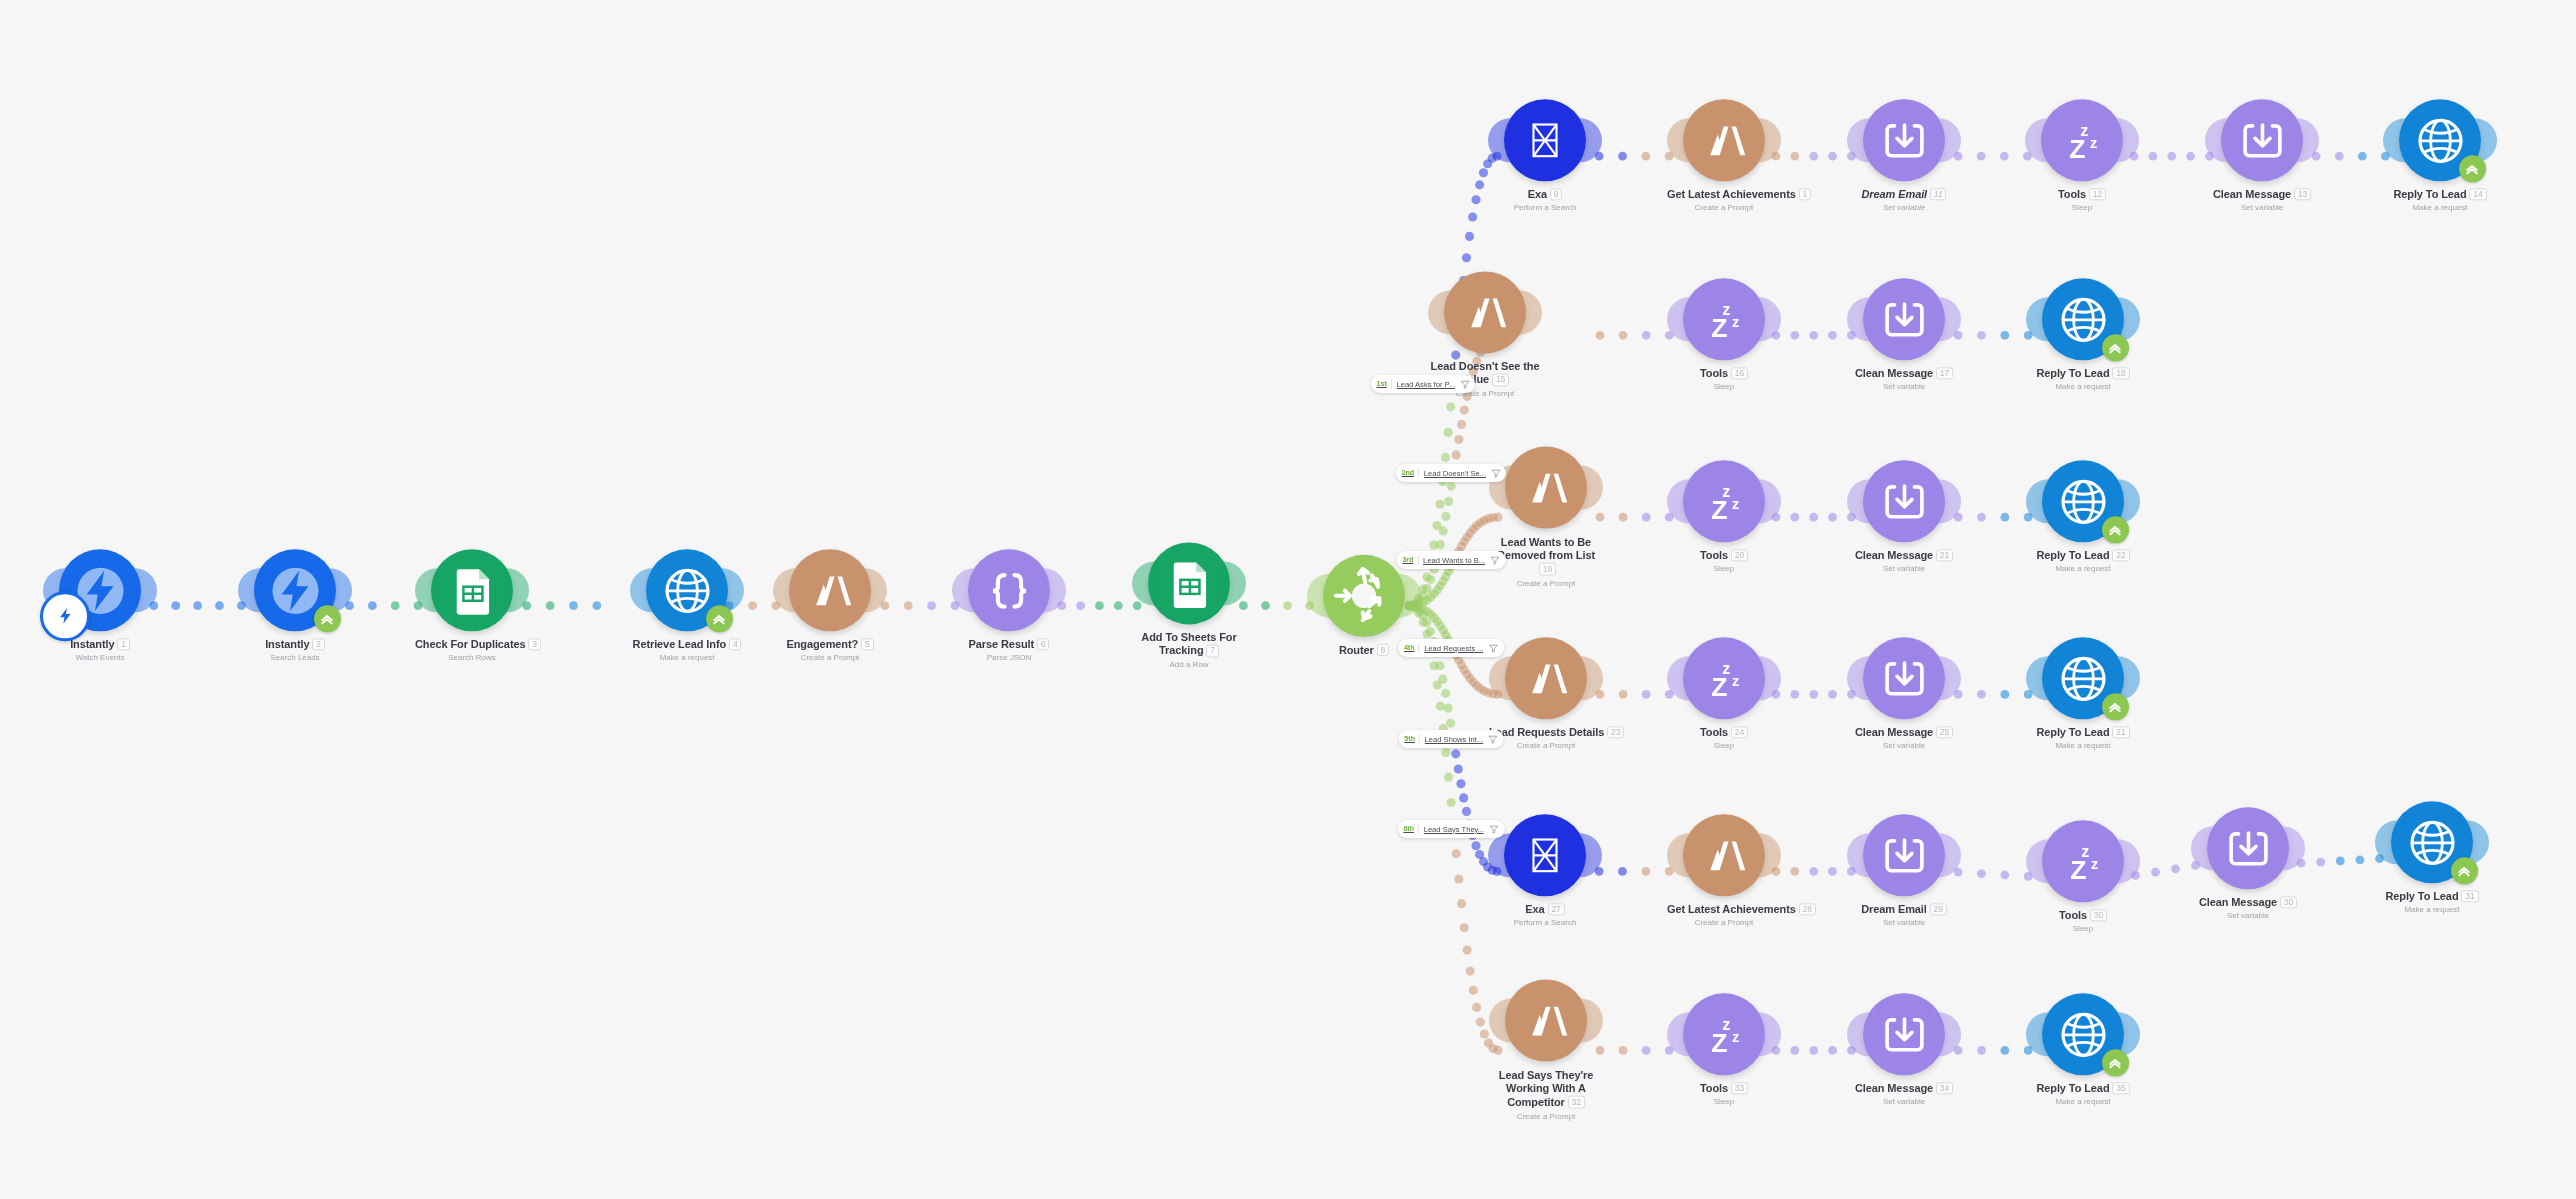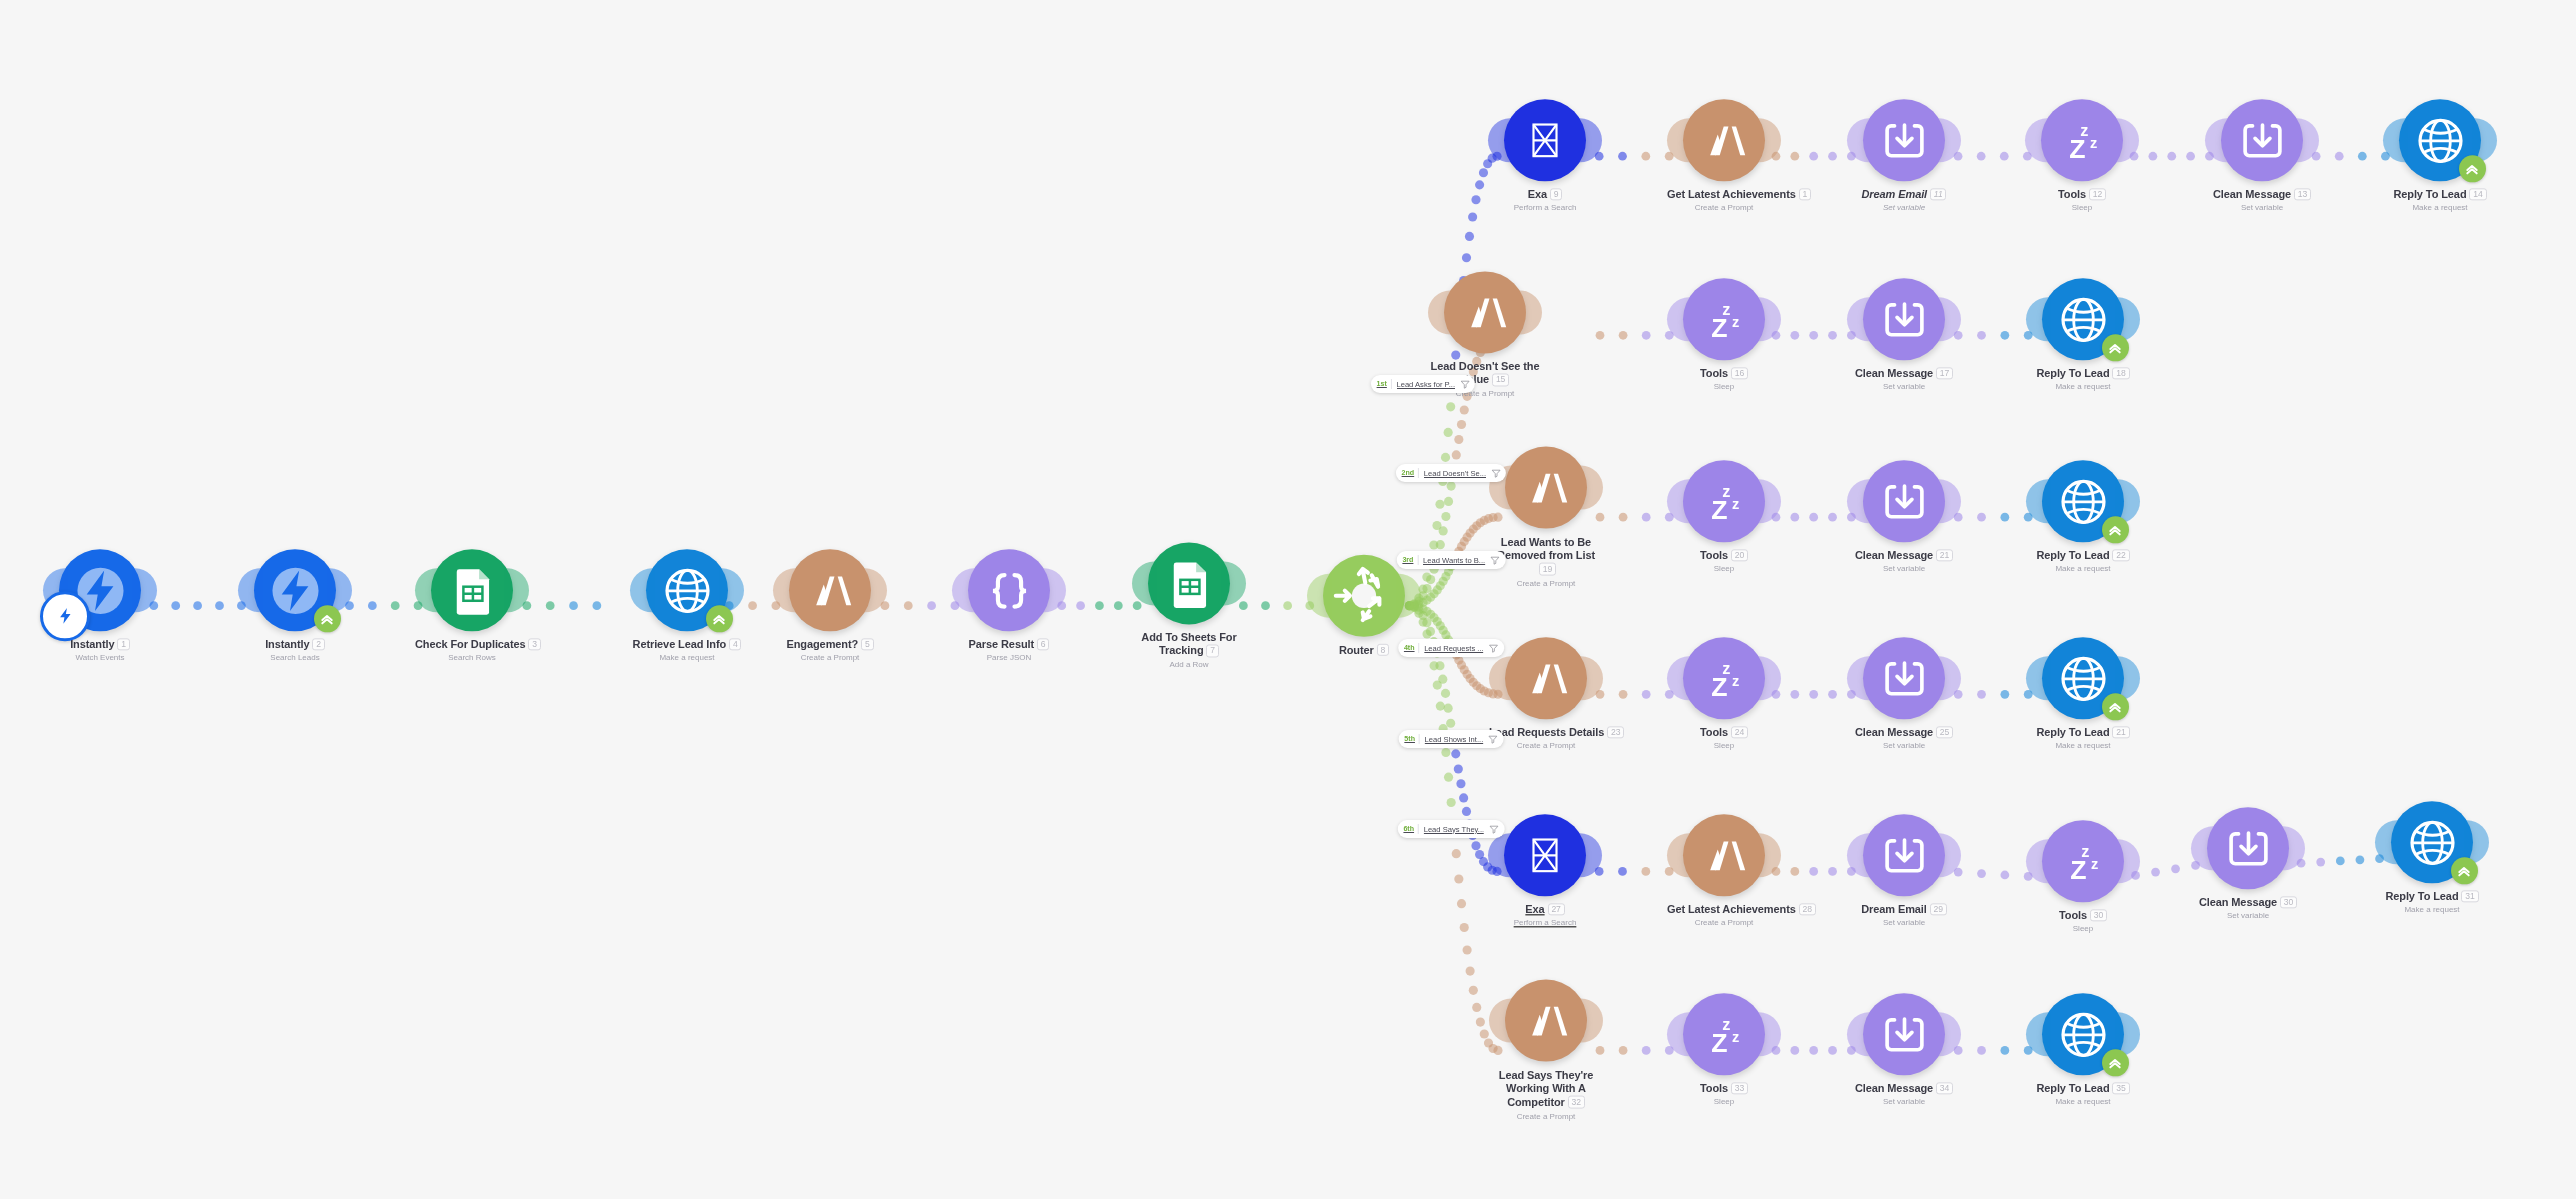--- a/index.html
+++ b/index.html
@@ -906,21 +906,21 @@
       <path d="M5 18 L12 12 L19 18" fill="none" stroke="#fff" stroke-width="3" stroke-linecap="round" stroke-linejoin="round"></path>
     </svg>
           </span>
 
      </div>
      <div class="label">
        <span>Reply To Lead</span><span class="num">21</span>
      </div>
      <div class="sub">Make a request</div>
       </div>
-      <div class="node" style="left: 1545px; top: 871px; text-decoration: underline;">
+      <div class="node" style="left: 1545px; top: 871px;">
         <div class="bubble" style="background:#1f30e0">
        <span class="sock l" style="background:#1f30e0"></span>
        <span class="sock r" style="background:#1f30e0"></span>
        <span>
             <svg width="46" height="46" viewBox="0 0 64 64">
         <rect x="16" y="10" width="32" height="44" fill="none" stroke="#fff" stroke-width="3"></rect>
         <path d="M16 10 L48 54 M48 10 L16 54" stroke="#fff" stroke-width="3" fill="none"></path>
         <line x1="16" y1="32" x2="48" y2="32" stroke="#fff" stroke-width="3"></line>
       </svg>
           </span>

